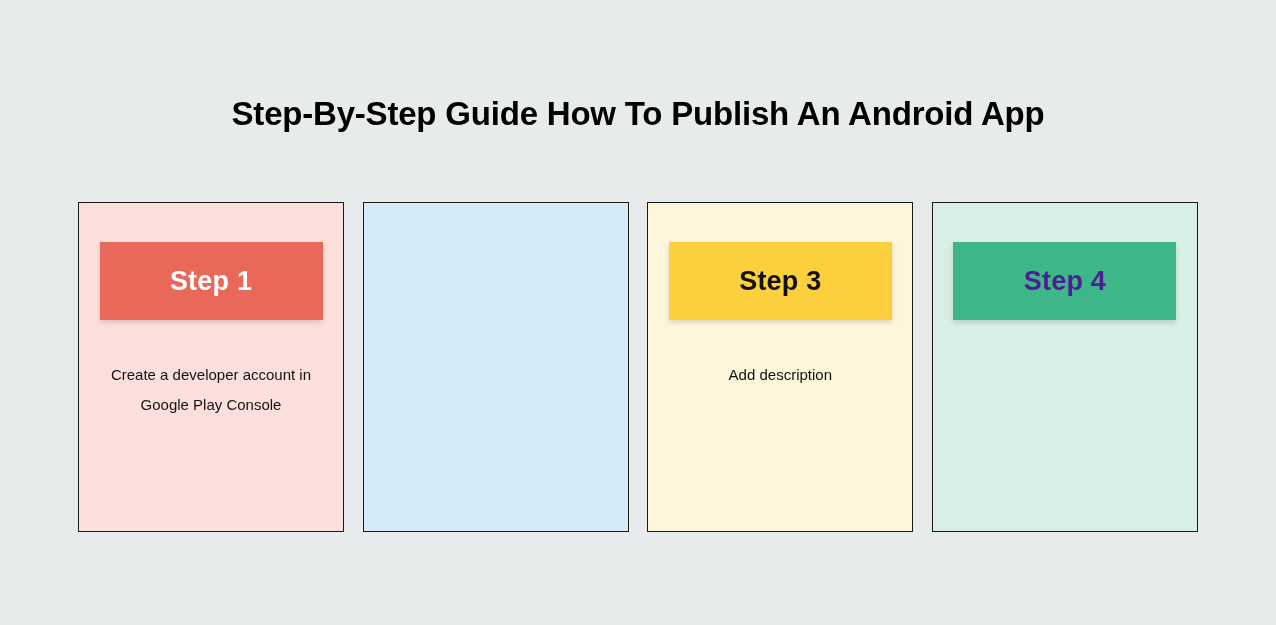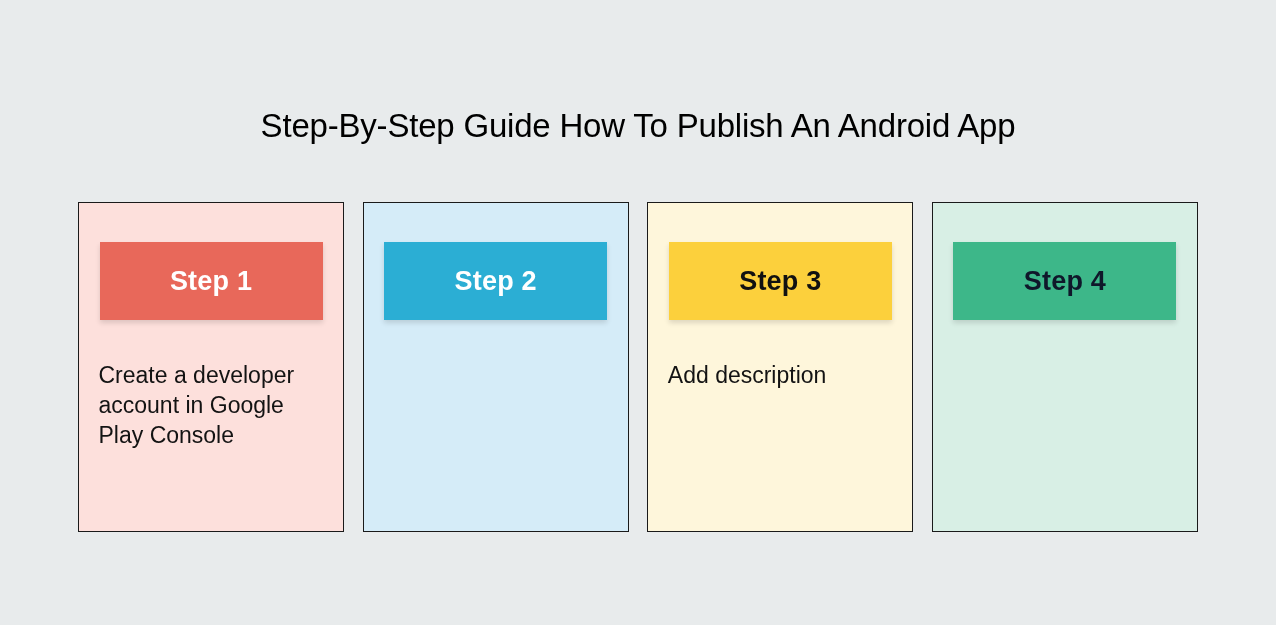--- a/index.html
+++ b/index.html
@@ -20,26 +20,25 @@
     height: 625px;
     box-sizing: border-box;
   }
   .page-title {
     position: absolute;
     top: 92px;
     left: 0;
     width: 1276px;
     text-align: center;
     font-size: 33px;
-    font-weight: normal;
+    font-weight: bold;
     color: #000000;
     letter-spacing: -0.2px;
     line-height: 44px;
     white-space: nowrap;
-    margin-top: 12px;
   }
   .cards-row {
     position: absolute;
     top: 202px;
     left: 78px;
     width: 1120px;
     height: 426px;
     display: flex;
     flex-direction: row;
     justify-content: space-between;
@@ -65,22 +64,22 @@
     justify-content: center;
     font-size: 27px;
     font-weight: bold;
     letter-spacing: 0.2px;
     box-shadow: 0 3px 5px rgba(0,0,0,0.13);
   }
   .step-desc {
     box-sizing: border-box;
     width: 225px;
     margin-top: 40px;
-    text-align: left;
-    font-size: 23px;
+    text-align: center;
+    font-size: 15px;
     line-height: 30px;
     color: #131313;
     font-weight: normal;
   }
   .desc-wrap {
     flex: 1;
     display: flex;
     align-items: flex-start;
     justify-content: center;
     width: 100%;
@@ -96,28 +95,27 @@
   <div class="cards-row">
 
     <div class="step-card" style="background: rgb(253, 224, 220); border-color: rgb(26, 26, 26);">
       <div class="step-badge" style="background: rgb(232, 104, 90); color: rgb(255, 255, 255);">Step 1</div>
       <div class="desc-wrap">
         <div class="step-desc">Create a developer account in Google Play Console</div>
       </div>
     </div>
 
     <div class="step-card" style="background: rgb(213, 236, 248); border-color: rgb(26, 26, 26);">
-      <div class="step-badge" style="background: rgb(43, 174, 212); color: rgb(255, 255, 255);">Step 2</div>
     </div>
 
     <div class="step-card" style="background: rgb(254, 246, 219); border-color: rgb(26, 26, 26);">
       <div class="step-badge" style="background: rgb(252, 208, 60); color: rgb(17, 17, 17);">Step 3</div>
       <div class="desc-wrap">
         <div class="step-desc">Add description</div>
       </div>
     </div>
 
     <div class="step-card" style="background: rgb(216, 239, 229); border-color: rgb(26, 26, 26);">
-      <div class="step-badge" style="background: rgb(61, 183, 137); color: #0f172a;">Step 4</div>
+      <div class="step-badge" style="background: rgb(61, 183, 137); color: #4c1d95;">Step 4</div>
     </div>
 
   </div>
 </div>
 
 </body></html>

